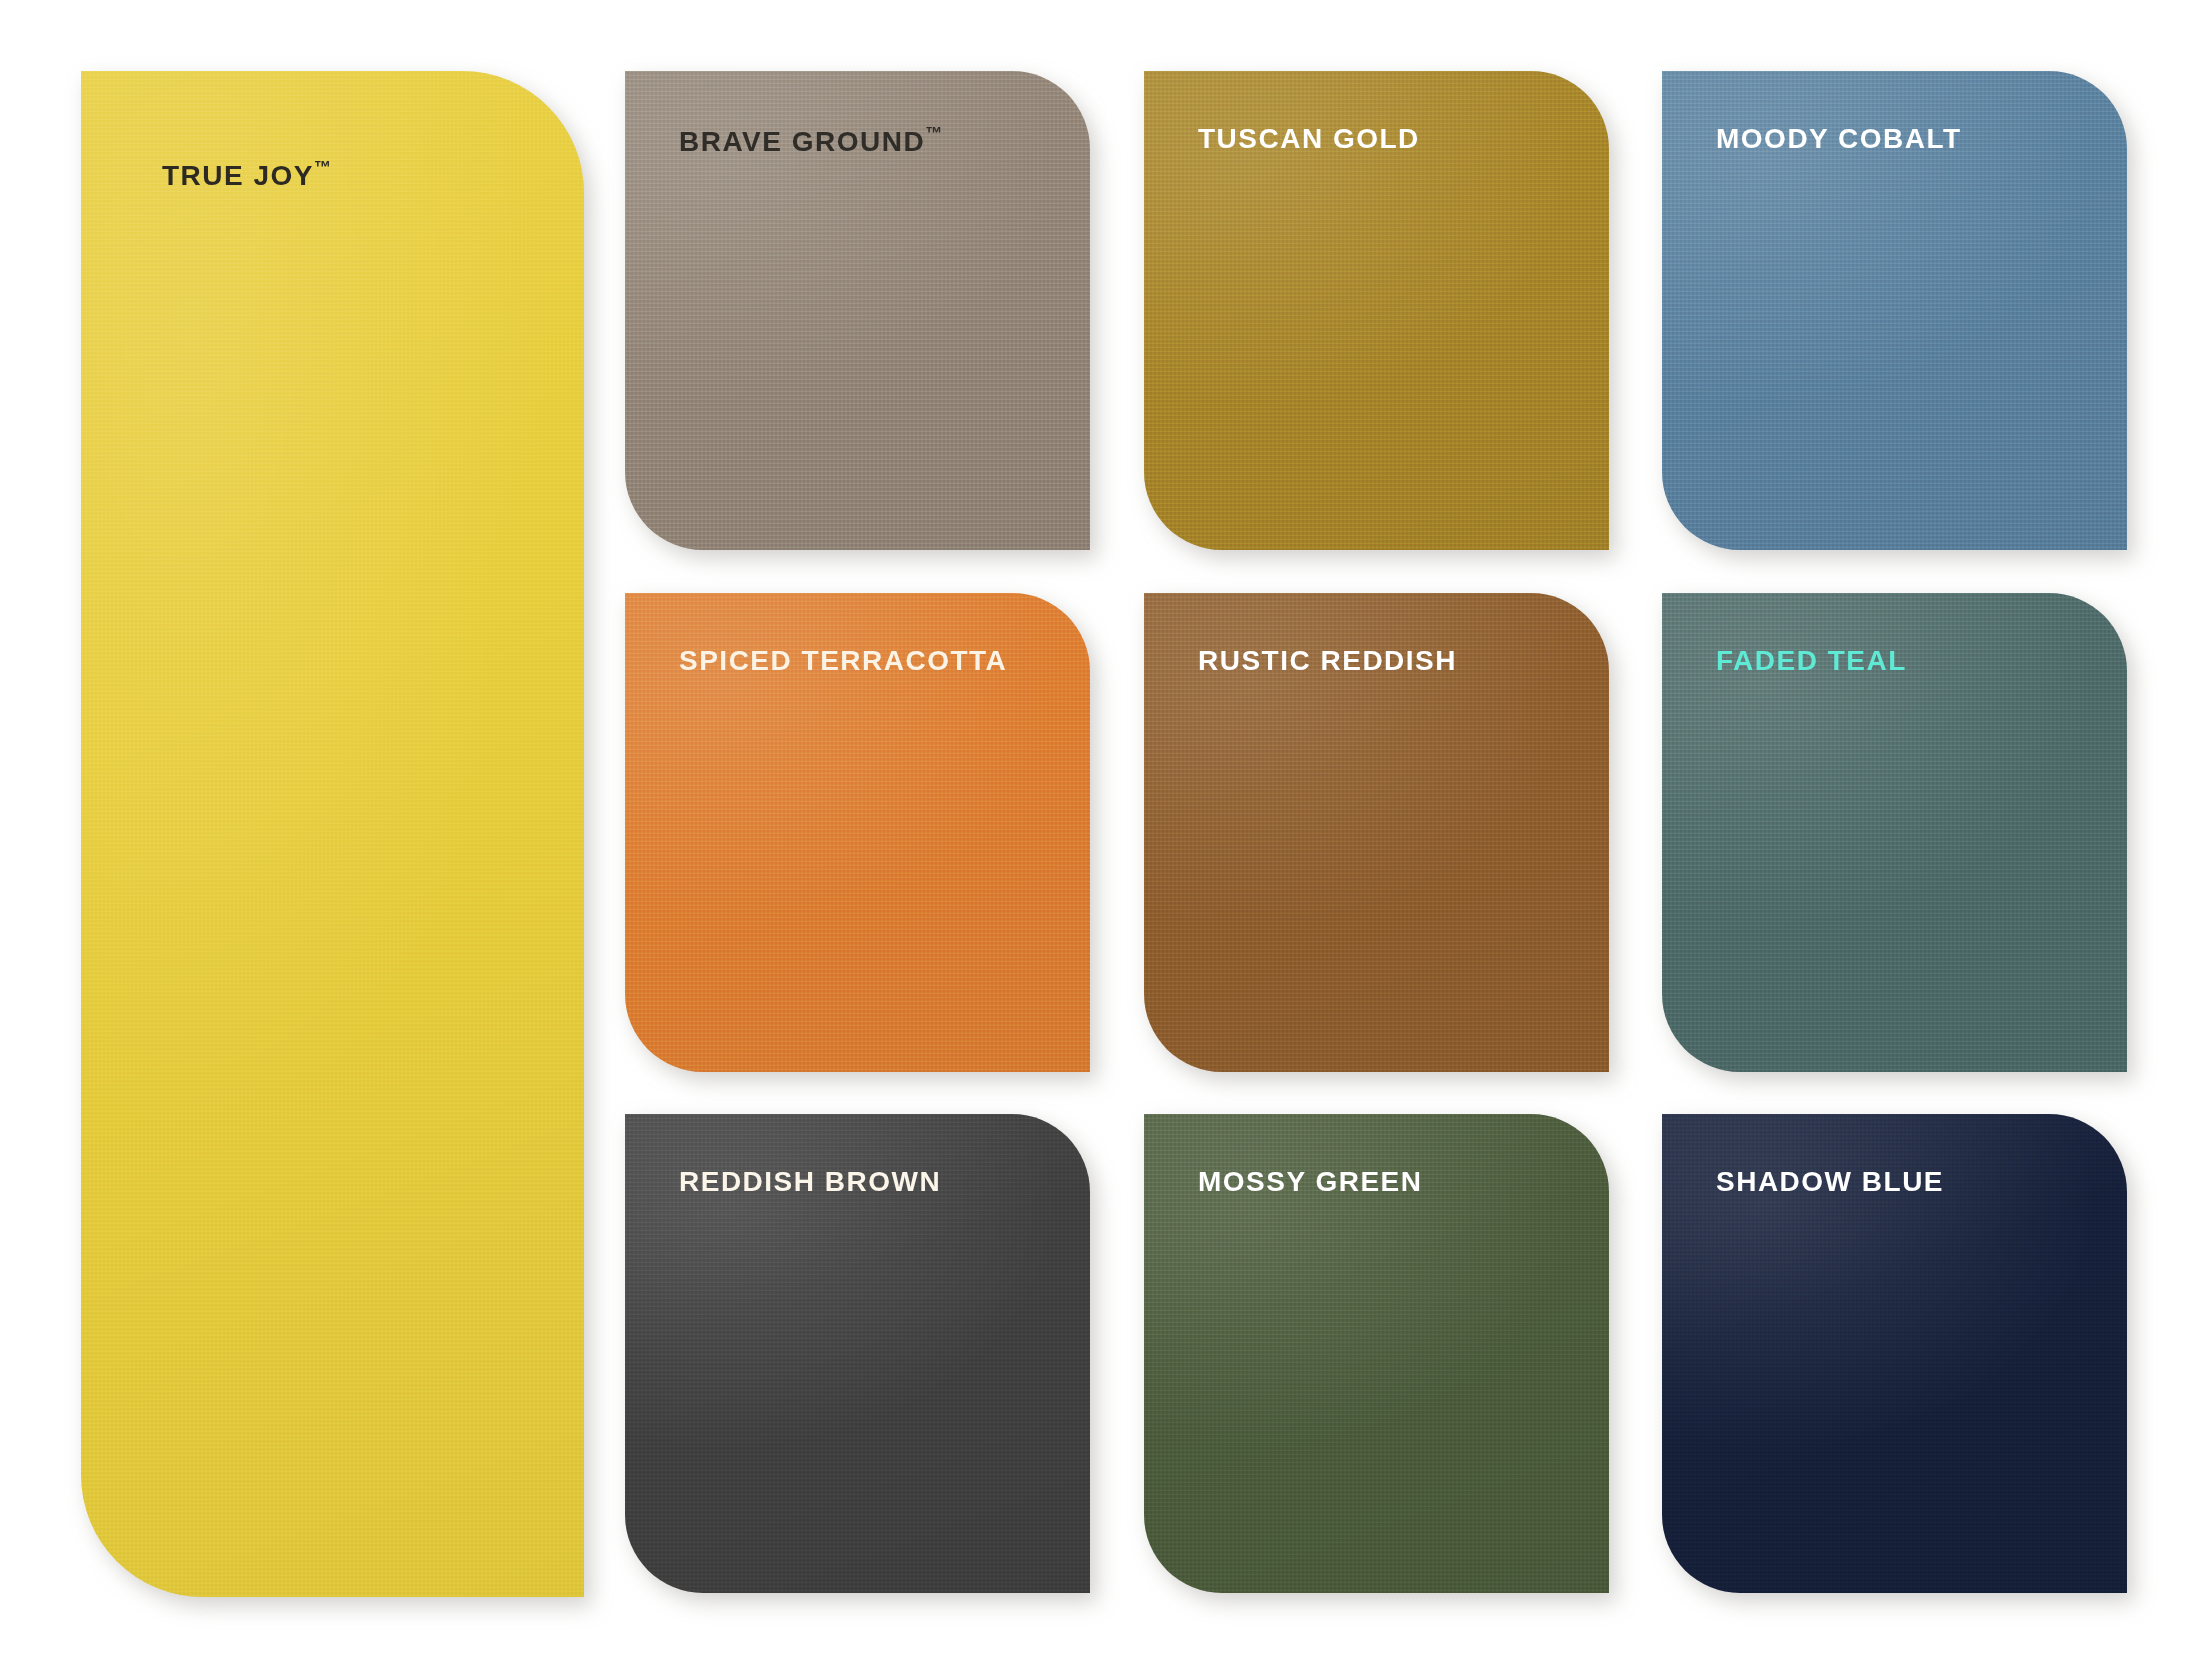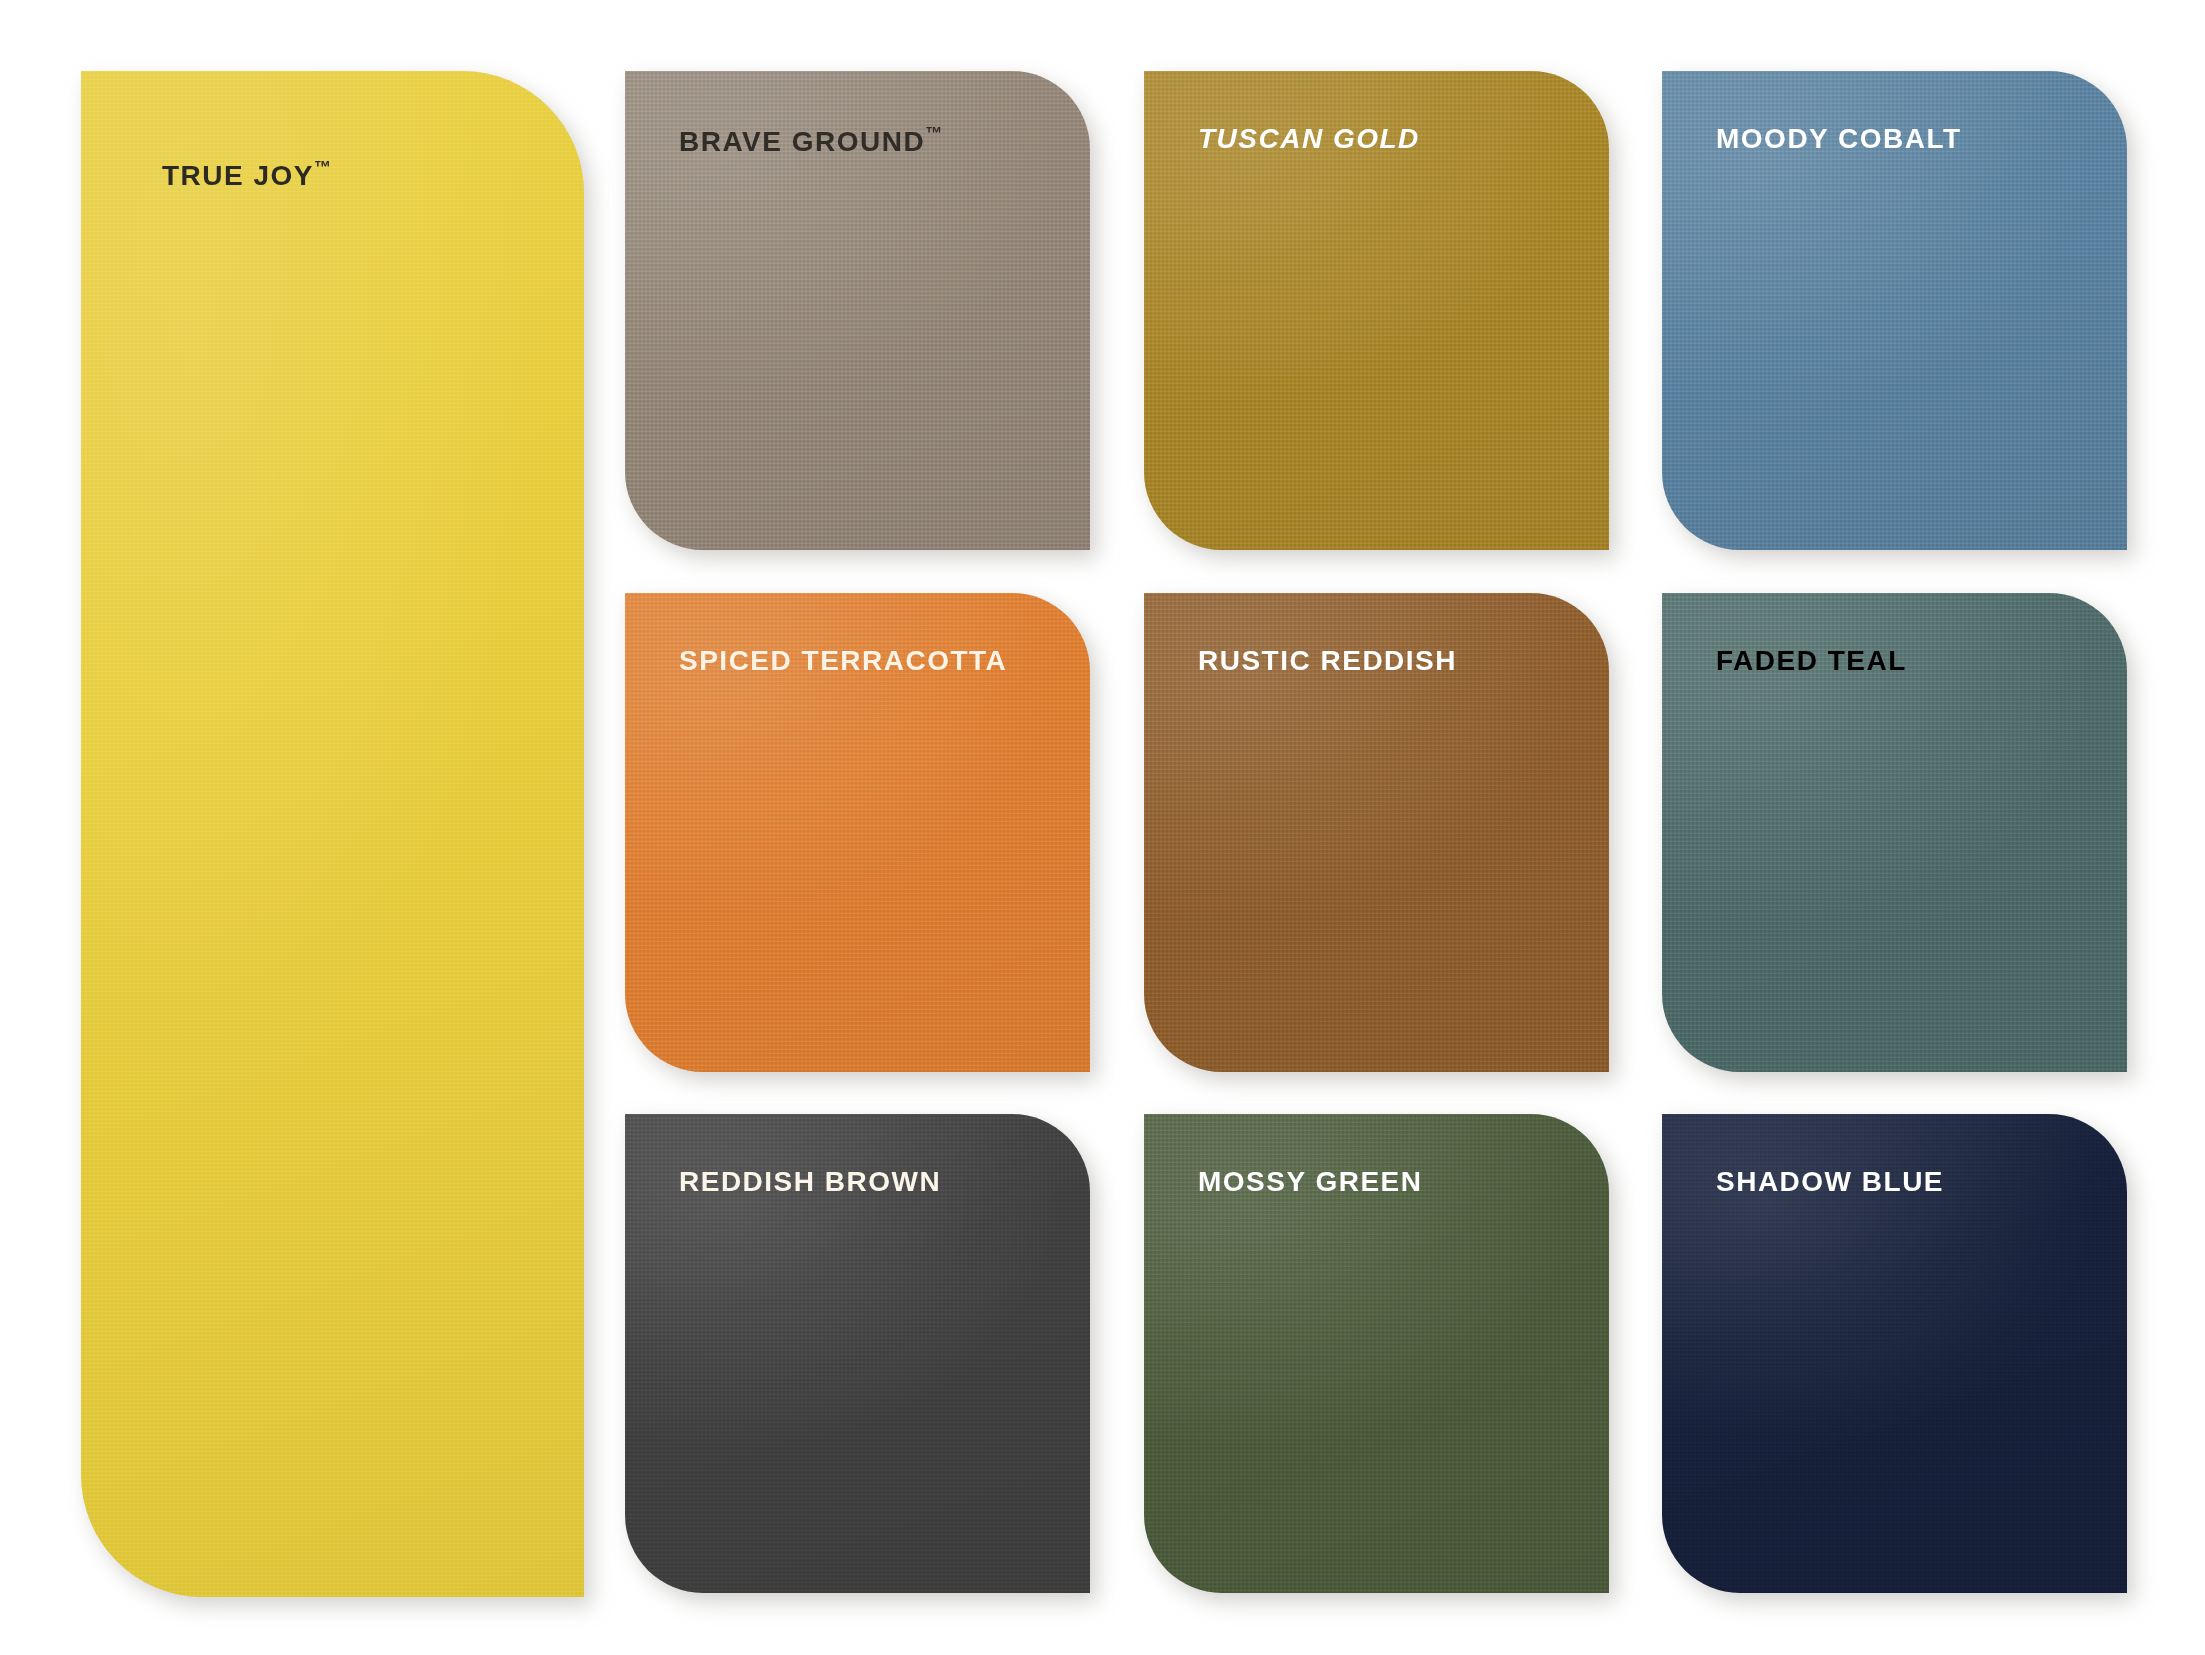--- a/index.html
+++ b/index.html
@@ -100,21 +100,21 @@
     <div class="swatch big" style="left: 81px; top: 71px; width: 503px; height: 1526px; background: rgb(232, 206, 61);">
       <div class="sheen"></div>
       <div class="tex"></div>
       <div class="label" style="color: rgb(44, 42, 34);"><span>TRUE JOY</span><span class="tm">™</span></div>
     </div>
     <div class="swatch" style="left: 625px; top: 71px; width: 465px; height: 479px; background: rgb(148, 135, 121); text-align: center;">
       <div class="sheen"></div>
       <div class="tex"></div>
       <div class="label" style="color: rgb(48, 44, 39);"><span>BRAVE GROUND</span><span class="tm">™</span></div>
     </div>
-    <div class="swatch" style="left: 1144px; top: 71px; width: 465px; height: 479px; background: rgb(168, 134, 42); font-style: italic;">
+    <div class="swatch" style="left: 1144px; top: 71px; width: 465px; height: 479px; background: rgb(168, 134, 42);">
       <div class="sheen"></div>
       <div class="tex"></div>
       <div class="label" style="color: rgb(255, 255, 255);"><span>TUSCAN GOLD</span></div>
     </div>
     <div class="swatch" style="left: 1662px; top: 71px; width: 465px; height: 479px; background: rgb(91, 130, 160);">
       <div class="sheen"></div>
       <div class="tex"></div>
       <div class="label" style="color: rgb(255, 255, 255);"><span>MOODY COBALT</span></div>
     </div>
     <div class="swatch" style="left: 625px; top: 593px; width: 465px; height: 479px; background: rgb(222, 127, 51); text-decoration: underline;">
@@ -123,21 +123,21 @@
       <div class="label" style="color: rgb(251, 244, 230);"><span>SPICED TERRACOTTA</span></div>
     </div>
     <div class="swatch" style="left: 1144px; top: 593px; width: 465px; height: 479px; background: rgb(143, 95, 47);">
       <div class="sheen"></div>
       <div class="tex"></div>
       <div class="label" style="color: rgb(255, 255, 255);"><span>RUSTIC REDDISH</span></div>
     </div>
     <div class="swatch" style="left: 1662px; top: 593px; width: 465px; height: 479px; background: rgb(78, 107, 105);">
       <div class="sheen"></div>
       <div class="tex"></div>
-      <div class="label" style="color: #000000;"><span>FADED TEAL</span></div>
+      <div class="label" style="color: #5eead4;"><span>FADED TEAL</span></div>
     </div>
     <div class="swatch" style="left: 625px; top: 1114px; width: 465px; height: 479px; background: #404040;">
       <div class="sheen"></div>
       <div class="tex"></div>
       <div class="label" style="color: rgb(252, 246, 234);"><span>REDDISH BROWN</span></div>
     </div>
     <div class="swatch" style="left: 1144px; top: 1114px; width: 465px; height: 479px; background: rgb(76, 92, 60);">
       <div class="sheen"></div>
       <div class="tex"></div>
       <div class="label" style="color: rgb(255, 255, 255);"><span>MOSSY GREEN</span></div>

